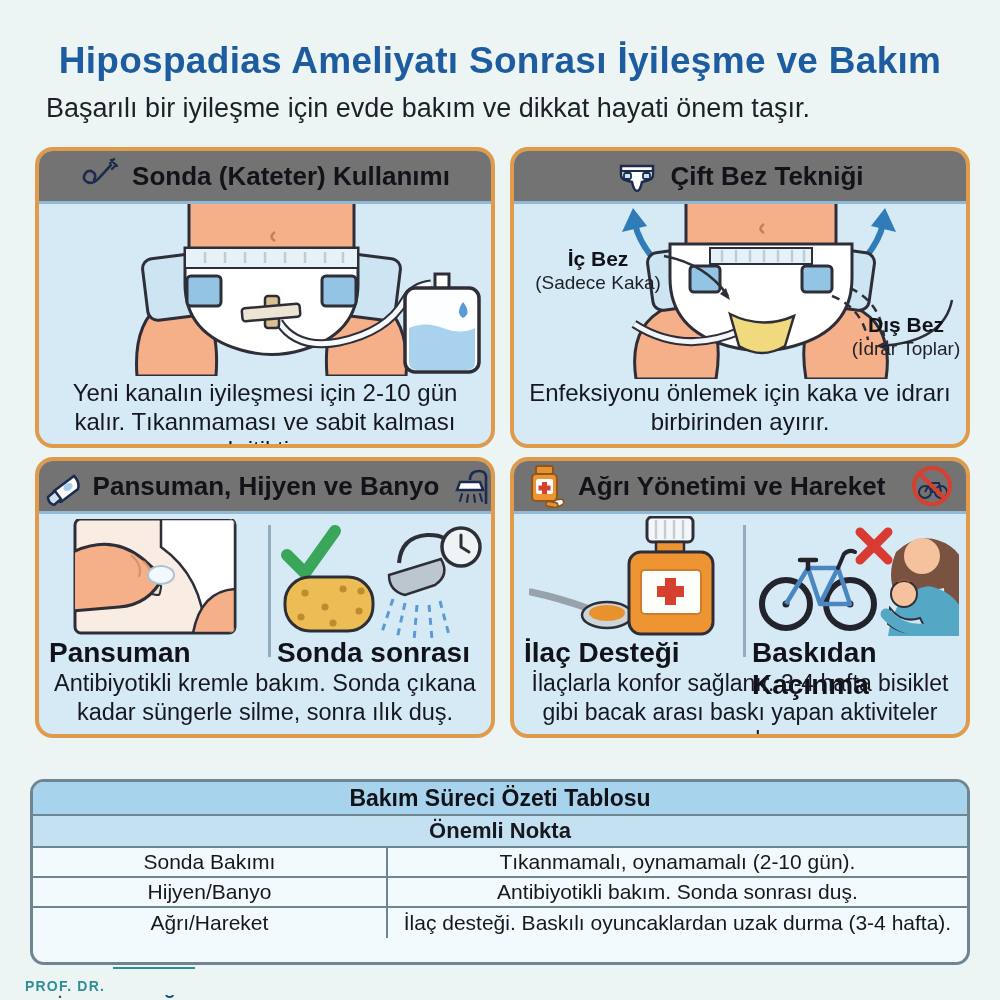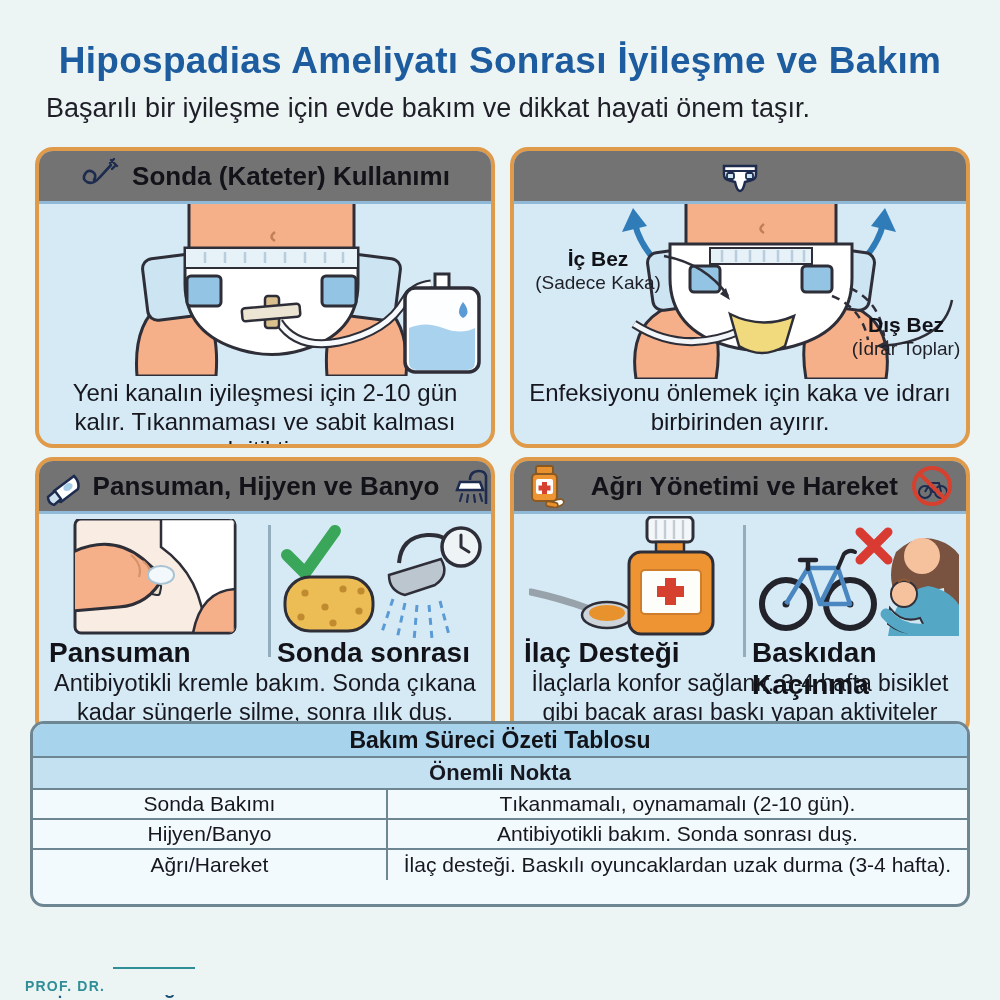--- a/index.html
+++ b/index.html
@@ -20,37 +20,37 @@
     text-align:center; font-size:27px; color:#1f1f28;
   }
   .card{
     position:absolute; border:4px solid #df9a4a; border-radius:18px;
     background:#d6eaf6; overflow:hidden;
   }
   .card-header{
     height:53px; background:#737373; border-bottom:3px solid #8fb9d6;
     display:flex; align-items:center; justify-content:center; gap:12px; padding:0 12px;
   }
-  .card-header.spread .card-title{ flex:1; text-align:right; }
+  .card-header.spread .card-title{ flex:1; text-align:left; }
   .card-title{ font-size:26px; font-weight:bold; color:#121219; white-space:nowrap; }
   .hicon{ display:flex; align-items:center; }
   .illus{ position:absolute; }
   .card-text{
     position:absolute; left:8px; right:8px; text-align:center;
     font-size:24px; line-height:28.5px; color:#17171f;
   }
   .divider-v{ position:absolute; width:3px; background:#93adbd; }
   .panel-caption{
     position:absolute; text-align:left; font-size:28px; font-weight:bold; color:#121219;
   }
   .bez-label{ position:absolute; text-align:center; line-height:24px; }
   .bez-bold{ font-size:21px; font-weight:bold; color:#121219; }
   .bez-sub{ font-size:19px; color:#1f1f28; }
   .summary{
-    position:absolute; left:30px; top:721px; width:940px; height:186px;
+    position:absolute; left:30px; top:779px; width:940px; height:186px;
     border:3px solid #6e8592; border-radius:14px; background:#f3fafd;
     overflow:hidden; display:flex; flex-direction:column;
   }
   .t-title{
     height:34px; background:#a7d3ec; border-bottom:2px solid #6e8592;
     display:flex; align-items:center; justify-content:center;
     font-size:23px; font-weight:bold; color:#121219;
   }
   .t-head{ height:32px; background:#c4e1f1; border-bottom:2px solid #6e8592;
     display:flex; font-weight:bold; font-size:22px; }
@@ -110,20 +110,21 @@
 <div class="card" style="left:510px; top:147px; width:460px; height:301px;">
   <div class="card-header">
     <span class="hicon">
       <svg width="42" height="36" viewBox="0 0 42 36">
         <path d="M5,8 h32 v8 q0,5 -4,6 l-7,2 q-2,9 -5,9 t-5,-9 l-7,-2 q-4,-1 -4,-6 z" fill="#ffffff" stroke="#1c2b4e" stroke-width="2.5"></path>
         <path d="M5,13 h32" stroke="#1c2b4e" stroke-width="2"></path>
         <rect x="8" y="15" width="7" height="6" rx="1.5" fill="#cde4f2" stroke="#1c2b4e" stroke-width="1.8"></rect>
         <rect x="27" y="15" width="7" height="6" rx="1.5" fill="#cde4f2" stroke="#1c2b4e" stroke-width="1.8"></rect>
       </svg>
     </span>
+    <span class="card-title">Çift Bez Tekniği</span>
   </div>
   <svg class="illus" style="left:0; top:53px;" width="460" height="175" viewBox="0 0 460 175">
     <path d="M148,64 Q126,42 121,20" stroke="#2f7cb8" stroke-width="6" fill="none"></path>
     <polygon points="108,28 119,4 133,22" fill="#2f7cb8"></polygon>
     <path d="M342,64 Q364,42 369,20" stroke="#2f7cb8" stroke-width="6" fill="none"></path>
     <polygon points="382,28 371,4 357,22" fill="#2f7cb8"></polygon>
     <rect x="172" y="-10" width="150" height="64" fill="#f5b08a" stroke="#2e2e38" stroke-width="3"></rect>
     <path d="M250,20 q-7,5 0,9" fill="none" stroke="#c07f57" stroke-width="2.5"></path>
     <path d="M122,175 Q114,122 152,104 Q182,94 198,119 Q208,139 202,175 Z" fill="#f5b08a" stroke="#2e2e38" stroke-width="3"></path>
     <path d="M372,175 Q380,122 342,104 Q312,94 296,119 Q286,139 292,175 Z" fill="#f5b08a" stroke="#2e2e38" stroke-width="3"></path>

